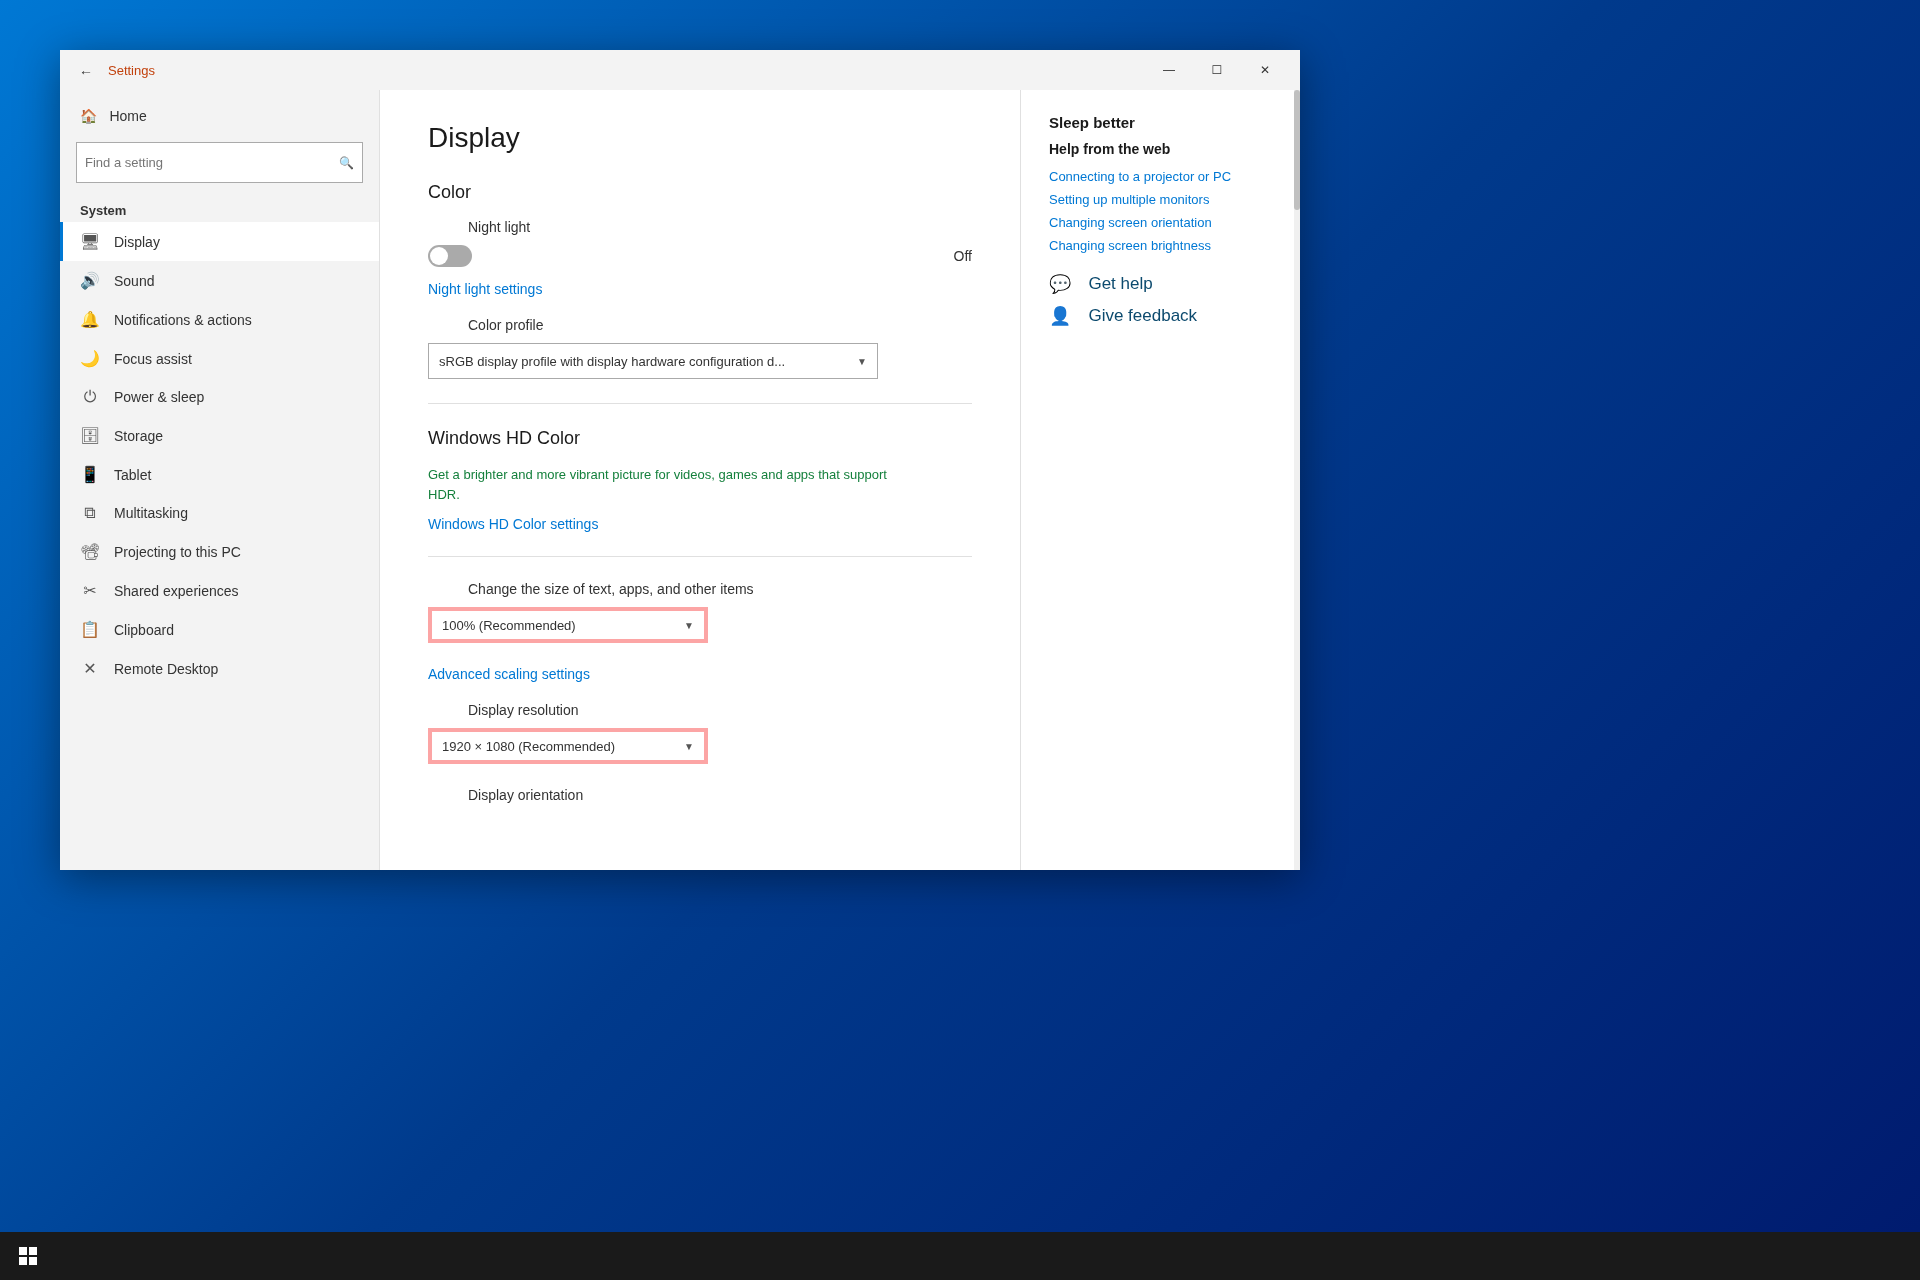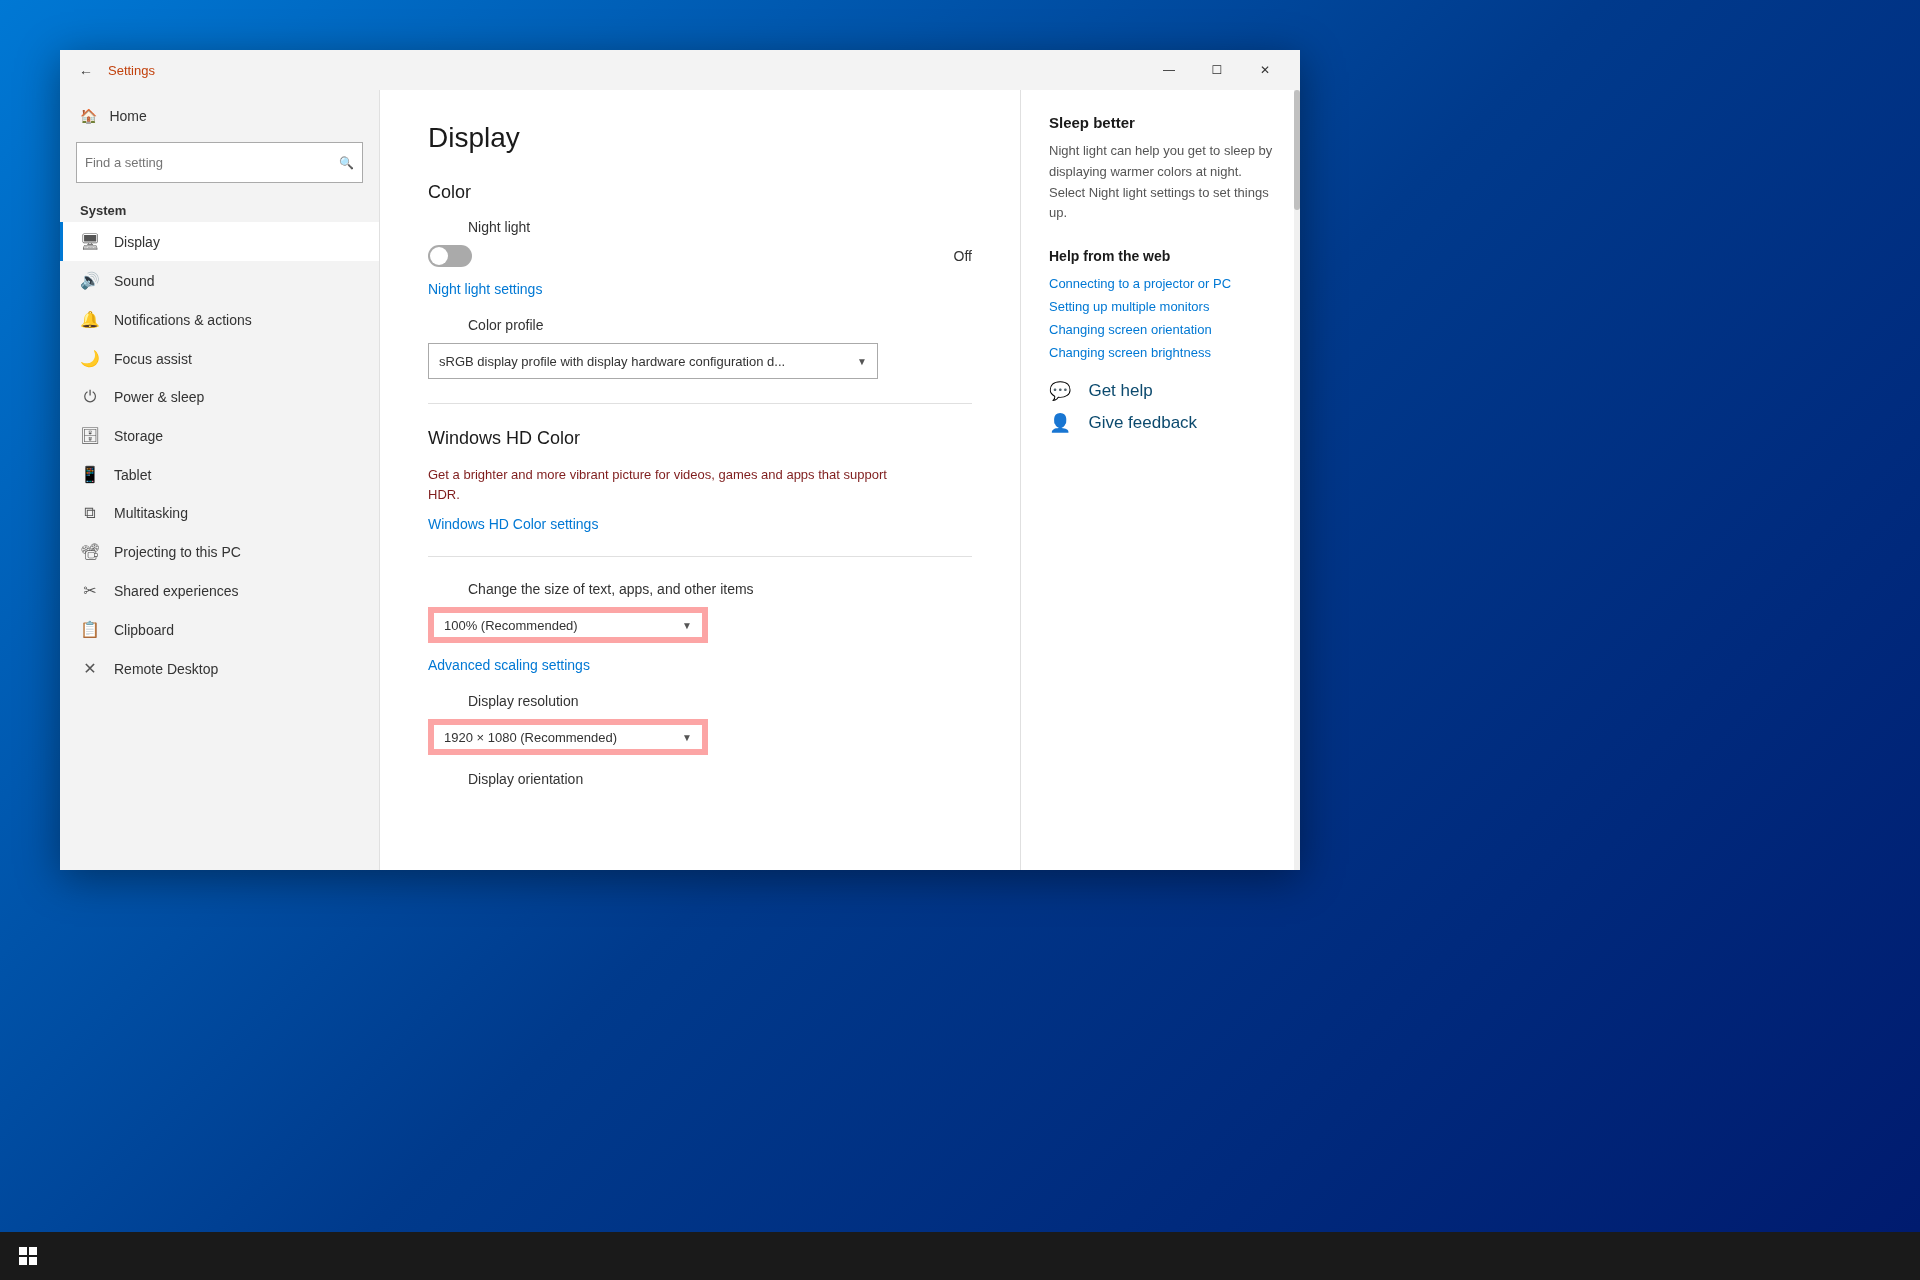--- a/index.html
+++ b/index.html
@@ -230,35 +230,35 @@
       display: flex;
       align-items: center;
       justify-content: space-between;
       cursor: pointer;
       margin-bottom: 14px;
       position: relative;
     }
     .select-dropdown-sm {
       width: 280px;
       height: 36px;
-      border: 6px solid #fca5a5;
+      border: 4px solid #fca5a5;
       background: white;
       font-size: 13px;
       color: #333;
       padding: 0 10px;
       display: flex;
       align-items: center;
       justify-content: space-between;
       cursor: pointer;
-      margin-bottom: 14px;
+      margin-bottom: 23px;
     }
     .chevron { font-size: 10px; color: #555; }
     .description-text {
       font-size: 13px;
-      color: #7f1d1d;
+      color: #15803d;
       margin-bottom: 12px;
       line-height: 1.5;
       max-width: 480px;
     }
     
     .right-panel {
       width: 280px;
       flex-shrink: 0;
       background: white;
       padding: 24px 20px;
@@ -446,21 +446,20 @@
       <div style="margin-top:16px;">
         <div class="setting-label">Display orientation</div>
       </div>
     </div>
 
     <div class="right-panel" style="position:relative;padding-left:28px;">
       <div class="scrollbar-track">
         <div class="scrollbar-thumb"></div>
       </div>
       <h3 class="panel-section-title">Sleep better</h3>
-      <p class="panel-text">Night light can help you get to sleep by displaying warmer colors at night. Select Night light settings to set things up.</p>
 
       <h3 class="panel-sub-title">Help from the web</h3>
       <a class="panel-link">Connecting to a projector or PC</a>
       <a class="panel-link">Setting up multiple monitors</a>
       <a class="panel-link">Changing screen orientation</a>
       <a class="panel-link">Changing screen brightness</a>
 
       <div style="margin-top:20px;">
         <div class="panel-action">
           <span class="panel-action-icon">💬</span>

